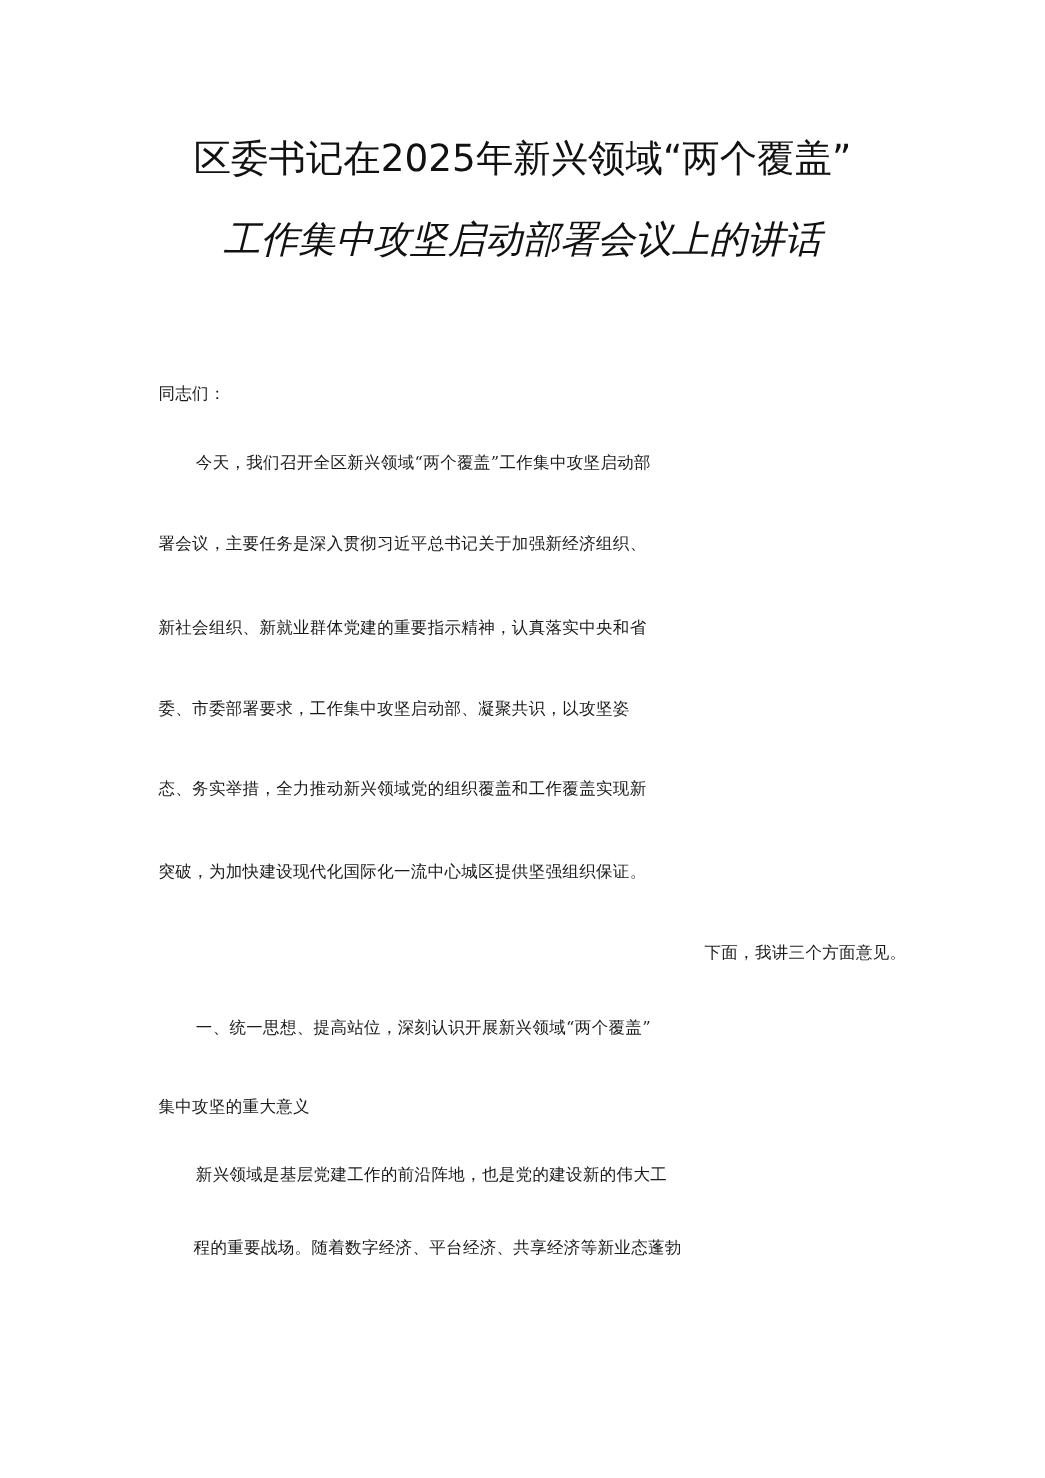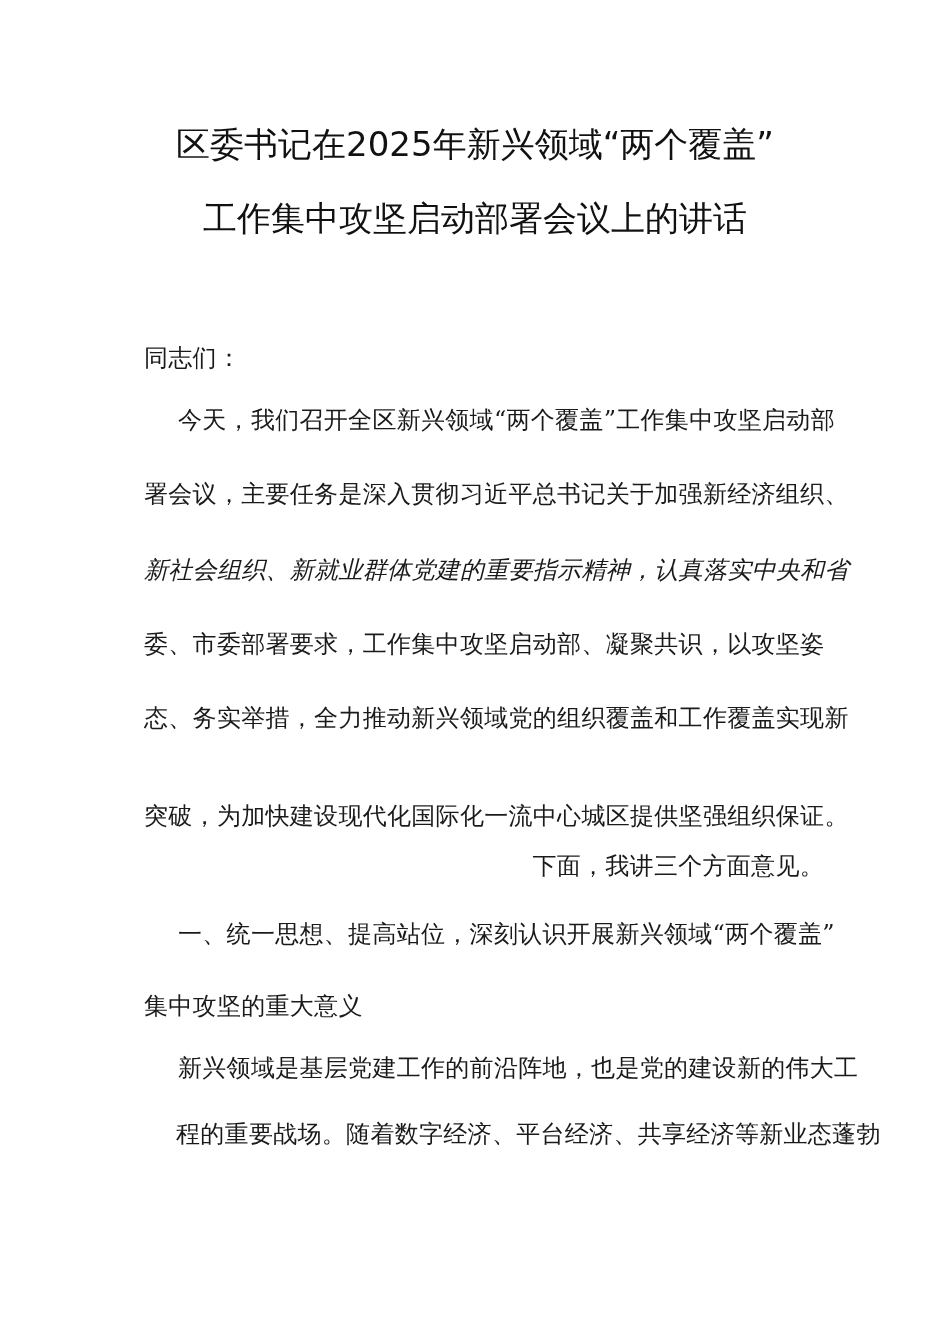--- a/index.html
+++ b/index.html
@@ -3,38 +3,38 @@
 <meta charset="utf-8">
 <style>
   html, body { margin: 0; padding: 0; background: #ffffff; }
   body { width: 950px; height: 1344px; position: relative; overflow: hidden;
          font-family: "DejaVu Serif", "Liberation Serif", serif; color: #111; }
   .page { position: absolute; left: 0; top: 0; width: 950px; height: 1344px; background: #fff; }
   .title { position: absolute; left: 0; width: 950px; text-align: center;
            font-family: "DejaVu Sans", "Liberation Sans", sans-serif;
            font-size: 34px; line-height: 40px; color: #111; white-space: nowrap; letter-spacing: 0px; }
   .t1 { top: 124px; }
-  .t2 { top: 198px; }
-  .line { position: absolute; left: 144px; width: 680px; font-size: 24px; line-height: 26px;
+  .t2 { top: 198px; font-style: italic; }
+  .line { position: absolute; left: 144px; width: 680px; font-size: 15px; line-height: 26px;
           white-space: nowrap; color: #1a1a1a; letter-spacing: 0.3px; }
   .indent { left: 178px; }
 </style>
 </head>
 <body>
 
 <div class="page">
   <div class="title t1">区委书记在2025年新兴领域“两个覆盖”</div>
   <div class="title t2">工作集中攻坚启动部署会议上的讲话</div>
 
   <div class="line" style="top:345px;">同志们：</div>
 
   <div class="line" style="top:481px;">署会议，主要任务是深入贯彻习近平总书记关于加强新经济组织、</div>
   <div class="line indent" style="top:407px;">今天，我们召开全区新兴领域“两个覆盖”工作集中攻坚启动部</div>
-  <div class="line" style="top:557px;font-style:italic;">新社会组织、新就业群体党建的重要指示精神，认真落实中央和省</div>
+  <div class="line" style="top:557px;">新社会组织、新就业群体党建的重要指示精神，认真落实中央和省</div>
   <div class="line" style="top:631px;">委、市委部署要求，工作集中攻坚启动部、凝聚共识，以攻坚姿</div>
   <div class="line" style="top:705px;font-family:Liberation Serif, serif;">态、务实举措，全力推动新兴领域党的组织覆盖和工作覆盖实现新</div>
-  <div class="line" style="top:779px;margin-top:24px;">突破，为加快建设现代化国际化一流中心城区提供坚强组织保证。</div>
+  <div class="line" style="top:779px;">突破，为加快建设现代化国际化一流中心城区提供坚强组织保证。</div>
   <div class="line" style="top:853px;text-align:right;">下面，我讲三个方面意见。</div>
   <div class="line" style="top:993px;">集中攻坚的重大意义</div>
   <div class="line indent" style="top:921px;">一、统一思想、提高站位，深刻认识开展新兴领域“两个覆盖”</div>
-  <div class="line indent" style="top:1055px;text-align:center;">新兴领域是基层党建工作的前沿阵地，也是党的建设新的伟大工</div>
+  <div class="line indent" style="top:1055px;">新兴领域是基层党建工作的前沿阵地，也是党的建设新的伟大工</div>
   <div class="line" style="top:1121px;margin-left:32px;">程的重要战场。随着数字经济、平台经济、共享经济等新业态蓬勃</div>
 </div>
 
 </body></html>

